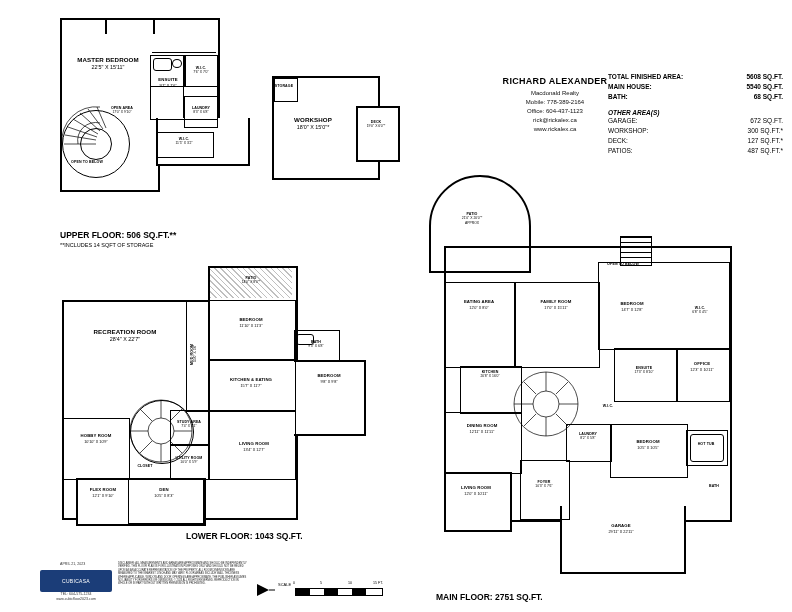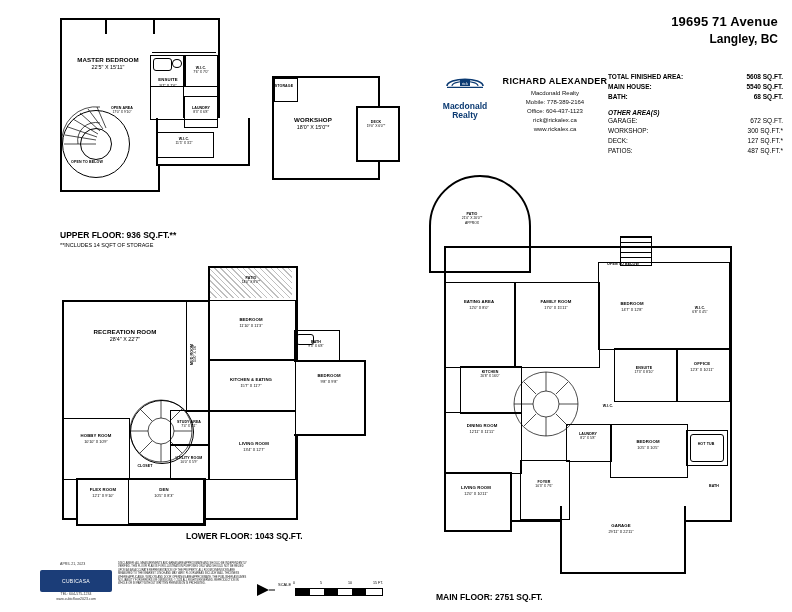--- a/index.html
+++ b/index.html
@@ -67,36 +67,21 @@
   .scale{position:absolute;left:278px;top:582px;font-size:4px;}
   .scalebar{position:absolute;left:295px;top:588px;width:86px;height:6px;border:.8px solid #000;
     background-image:linear-gradient(to right,#000 0 14px,#fff 14px 28px,#000 28px 42px,#fff 42px 56px,#000 56px 70px,#fff 70px 86px);}
   .northarrow{position:absolute;left:255px;top:580px;}
 </style>
 </head>
 <body>
 
 <div class="sheet">
 
-  <div class="addr">
-    <div class="l1">19695 71 Avenue</div>
-    <div class="l2">Langley, BC</div>
-  </div>
-
-  <div class="logo">
-    <svg width="44" height="22" viewBox="0 0 44 22">
-      <path d="M4 16 C4 7, 40 7, 40 16" fill="none" stroke="#0b3a72" stroke-width="1.6"></path>
-      <path d="M9 16 C9 10, 35 10, 35 16" fill="none" stroke="#0b3a72" stroke-width="1.1"></path>
-      <rect x="17" y="10" width="10" height="6" fill="#0b3a72"></rect>
-      <text x="22" y="15" font-size="4" fill="#fff" text-anchor="middle" font-family="Liberation Sans, sans-serif">rick</text>
-      <line x1="4" y1="17.4" x2="40" y2="17.4" stroke="#0b3a72" stroke-width="1.2"></line>
-    </svg>
-    <div class="brand">Macdonald</div>
-    <div class="brand" style="margin-top:0">Realty</div>
-  </div>
+
 
   <div class="agent" style="left:480px;top:76px;width:150px;text-align:center">
     <div class="name">RICHARD ALEXANDER</div>
     <div class="line" style="margin-top:3px">Macdonald Realty</div>
     <div class="line">Mobile: 778-389-2164</div>
     <div class="line">Office: 604-437-1123</div>
     <div class="line">rick@rickalex.ca</div>
     <div class="line">www.rickalex.ca</div>
   </div>
 
@@ -198,21 +183,21 @@
       <span class="n">WORKSHOP</span>
       <span class="d">18'0" X 15'0"*</span>
     </div>
     <div class="room mini" style="left:358px;top:120px;width:36px;">
       <span class="n">DECK</span>
       <span class="d">19'0" X 6'0"*</span>
     </div>
   </div>
 
   <div class="flabel" style="left:60px;top:230px;">
-    <span>UPPER FLOOR: 936 SQ.FT.**</span>
+    <span>UPPER FLOOR: 506 SQ.FT.**</span>
     <span class="note">**INCLUDES 14 SQFT OF STORAGE</span>
   </div>
 
   <div class="plan">
     <div class="outline" style="left:62px;top:300px;width:232px;height:216px;"></div>
     <div class="outline" style="left:208px;top:266px;width:86px;height:34px;border-bottom:none;"></div>
     <div class="outline" style="left:294px;top:360px;width:70px;height:72px;border-left:none;"></div>
     <div class="outline" style="left:76px;top:478px;width:126px;height:44px;"></div>
 
     <div class="inner" style="left:208px;top:300px;width:86px;height:58px;"></div>

